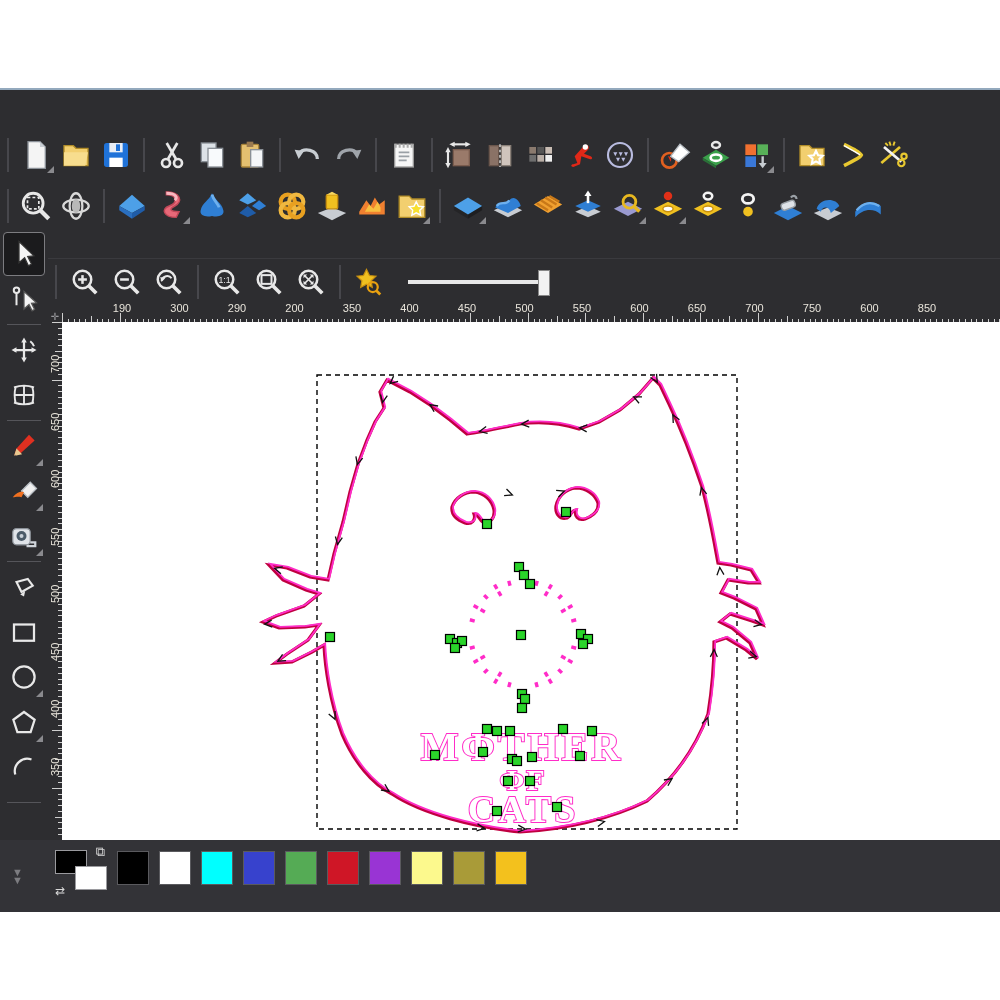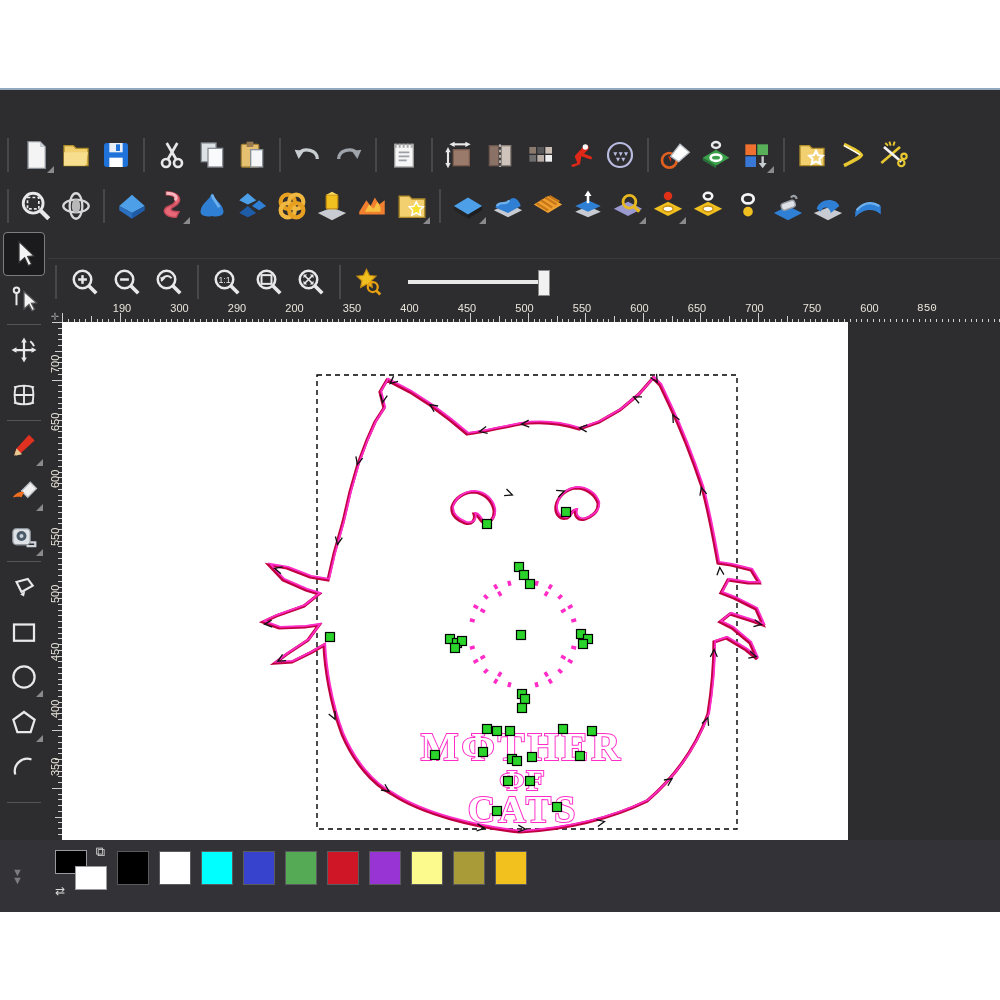--- a/index.html
+++ b/index.html
@@ -49,21 +49,21 @@
   
   .leftbar{position:absolute;left:0;top:140px;width:48px;height:682px;background:#2d2d30;}
   .ltool{width:40px;height:42px;margin:3px auto;display:flex;align-items:center;justify-content:center;
          position:relative;border-radius:3px;}
   .ltool.active{background:#1b1b1d;outline:1px solid #7c7c80;}
   .ltool.dd::after{content:"";position:absolute;right:1px;bottom:1px;border-style:solid;
         border-width:0 0 7px 7px;border-color:transparent transparent #8a8a8e transparent;}
   .lsep{width:34px;height:1px;background:#55555a;margin:4px auto;}
   .morechev{position:absolute;left:14px;bottom:14px;color:#8a8a8e;font-size:11px;line-height:8px;text-align:center;}
   
-  .canvas{position:absolute;left:62px;top:232px;width:786px;height:518px;background:#ffffff;}
+  .canvas{position:absolute;left:62px;top:232px;width:938px;height:518px;background:#ffffff;}
   
   .bottombar{position:absolute;left:0;top:750px;width:1000px;height:72px;background:#333337;}
   .swapwidget{position:absolute;left:55px;top:8px;width:52px;height:46px;}
   .swapwidget .prim{position:absolute;left:0;top:2px;width:30px;height:22px;border:1px solid #9a9a9e;}
   .swapwidget .sec{position:absolute;left:20px;top:18px;width:30px;height:22px;border:1px solid #9a9a9e;}
   .swapwidget .linkicon{position:absolute;right:2px;top:-4px;color:#d8d8d8;font-size:13px;}
   .swapwidget .swapicon{position:absolute;left:0px;bottom:-4px;color:#d8d8d8;font-size:12px;}
   .swatches{position:absolute;left:117px;top:11px;display:flex;gap:10px;}
   .swatch{width:32px;height:34px;border:1px solid #5a5a5e;box-sizing:border-box;}
   .botchev{position:absolute;left:12px;top:28px;color:#7c7c80;font-size:11px;line-height:8px;}
@@ -701,21 +701,21 @@
         <div class="lbl" style="left: 290px;">350</div>
         <div class="lbl" style="left: 347.5px;">400</div>
         <div class="lbl" style="left: 405px;">450</div>
         <div class="lbl" style="left: 462.5px;">500</div>
         <div class="lbl" style="left: 520px;">550</div>
         <div class="lbl" style="left: 577.5px;">600</div>
         <div class="lbl" style="left: 635px;">650</div>
         <div class="lbl" style="left: 692.5px;">700</div>
         <div class="lbl" style="left: 750px;">750</div>
         <div class="lbl" style="left: 807.5px;">600</div>
-        <div class="lbl" style="left: 865px; font-family: Liberation Mono, monospace;">850</div>
+        <div class="lbl" style="left: 865px;">850</div>
         <div class="lbl" style="left: 964px;">900</div>
       </div>
     <div class="vruler" id="vruler">
         <div class="tick" style="top: 0px; width: 10px;"></div>
         <div class="tick" style="top: 5.75px; width: 4px;"></div>
         <div class="tick" style="top: 11.5px; width: 4px;"></div>
         <div class="tick" style="top: 17.25px; width: 4px;"></div>
         <div class="tick" style="top: 23px; width: 4px;"></div>
         <div class="tick" style="top: 28.75px; width: 7px;"></div>
         <div class="tick" style="top: 34.5px; width: 4px;"></div>

